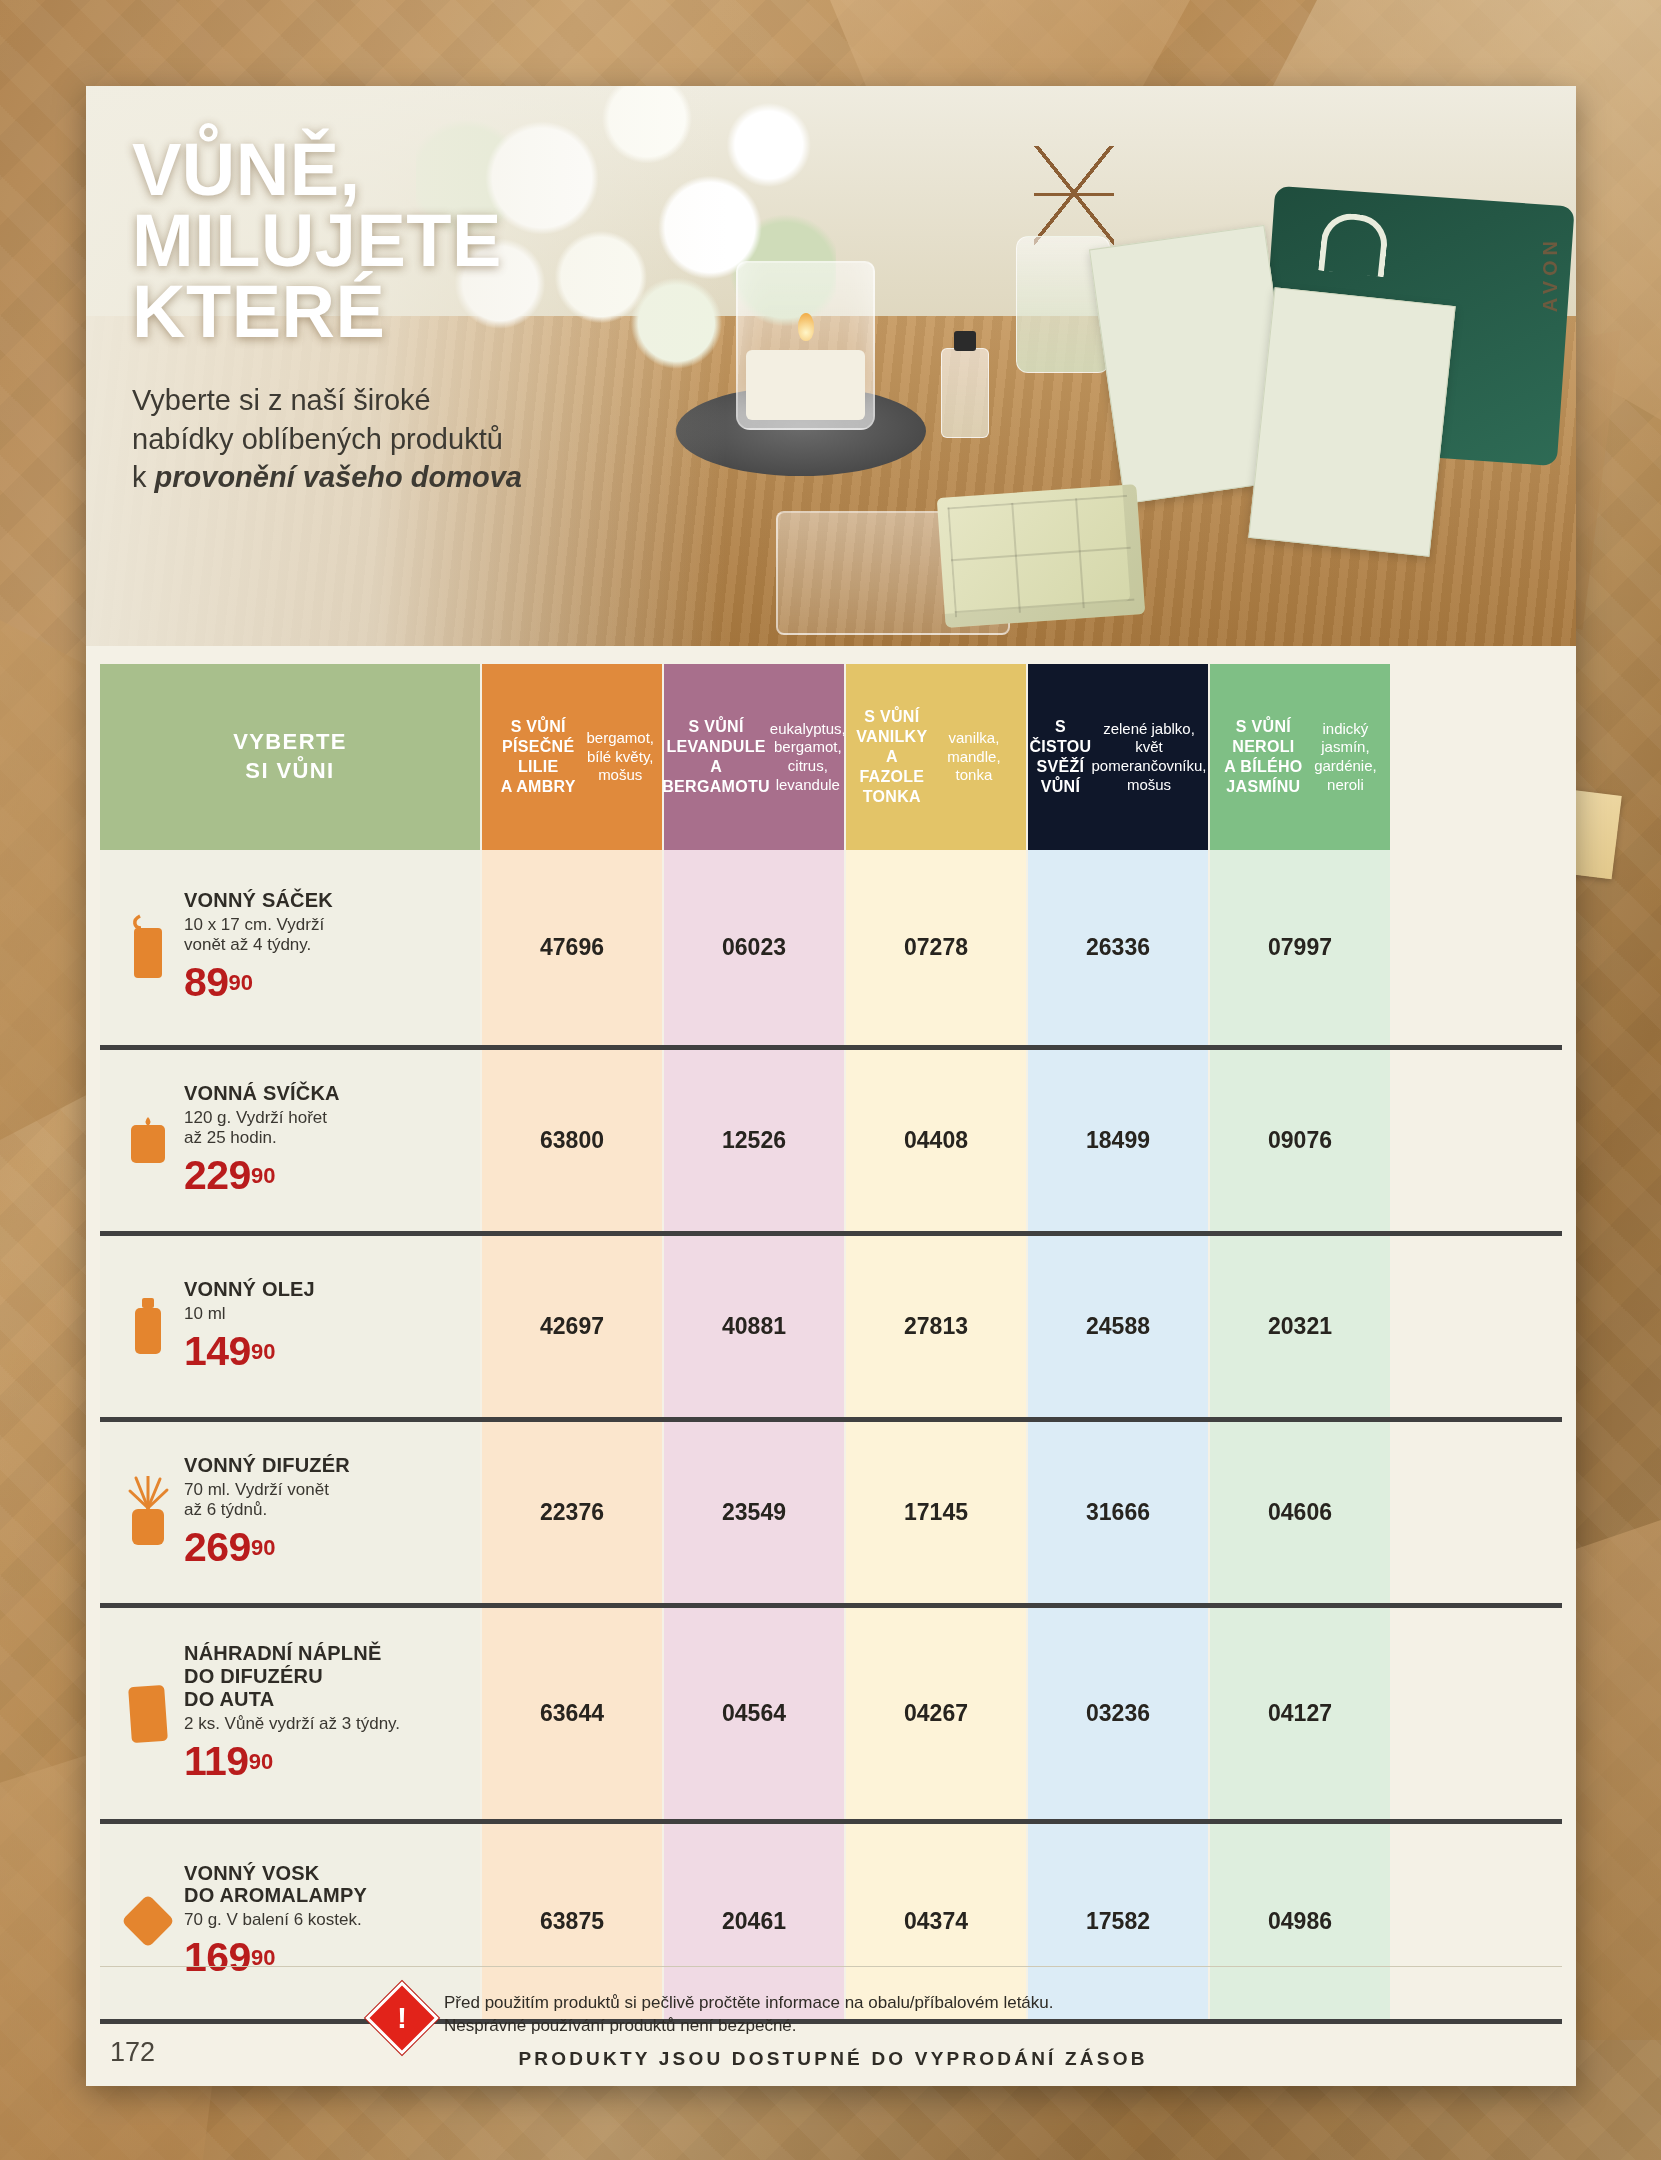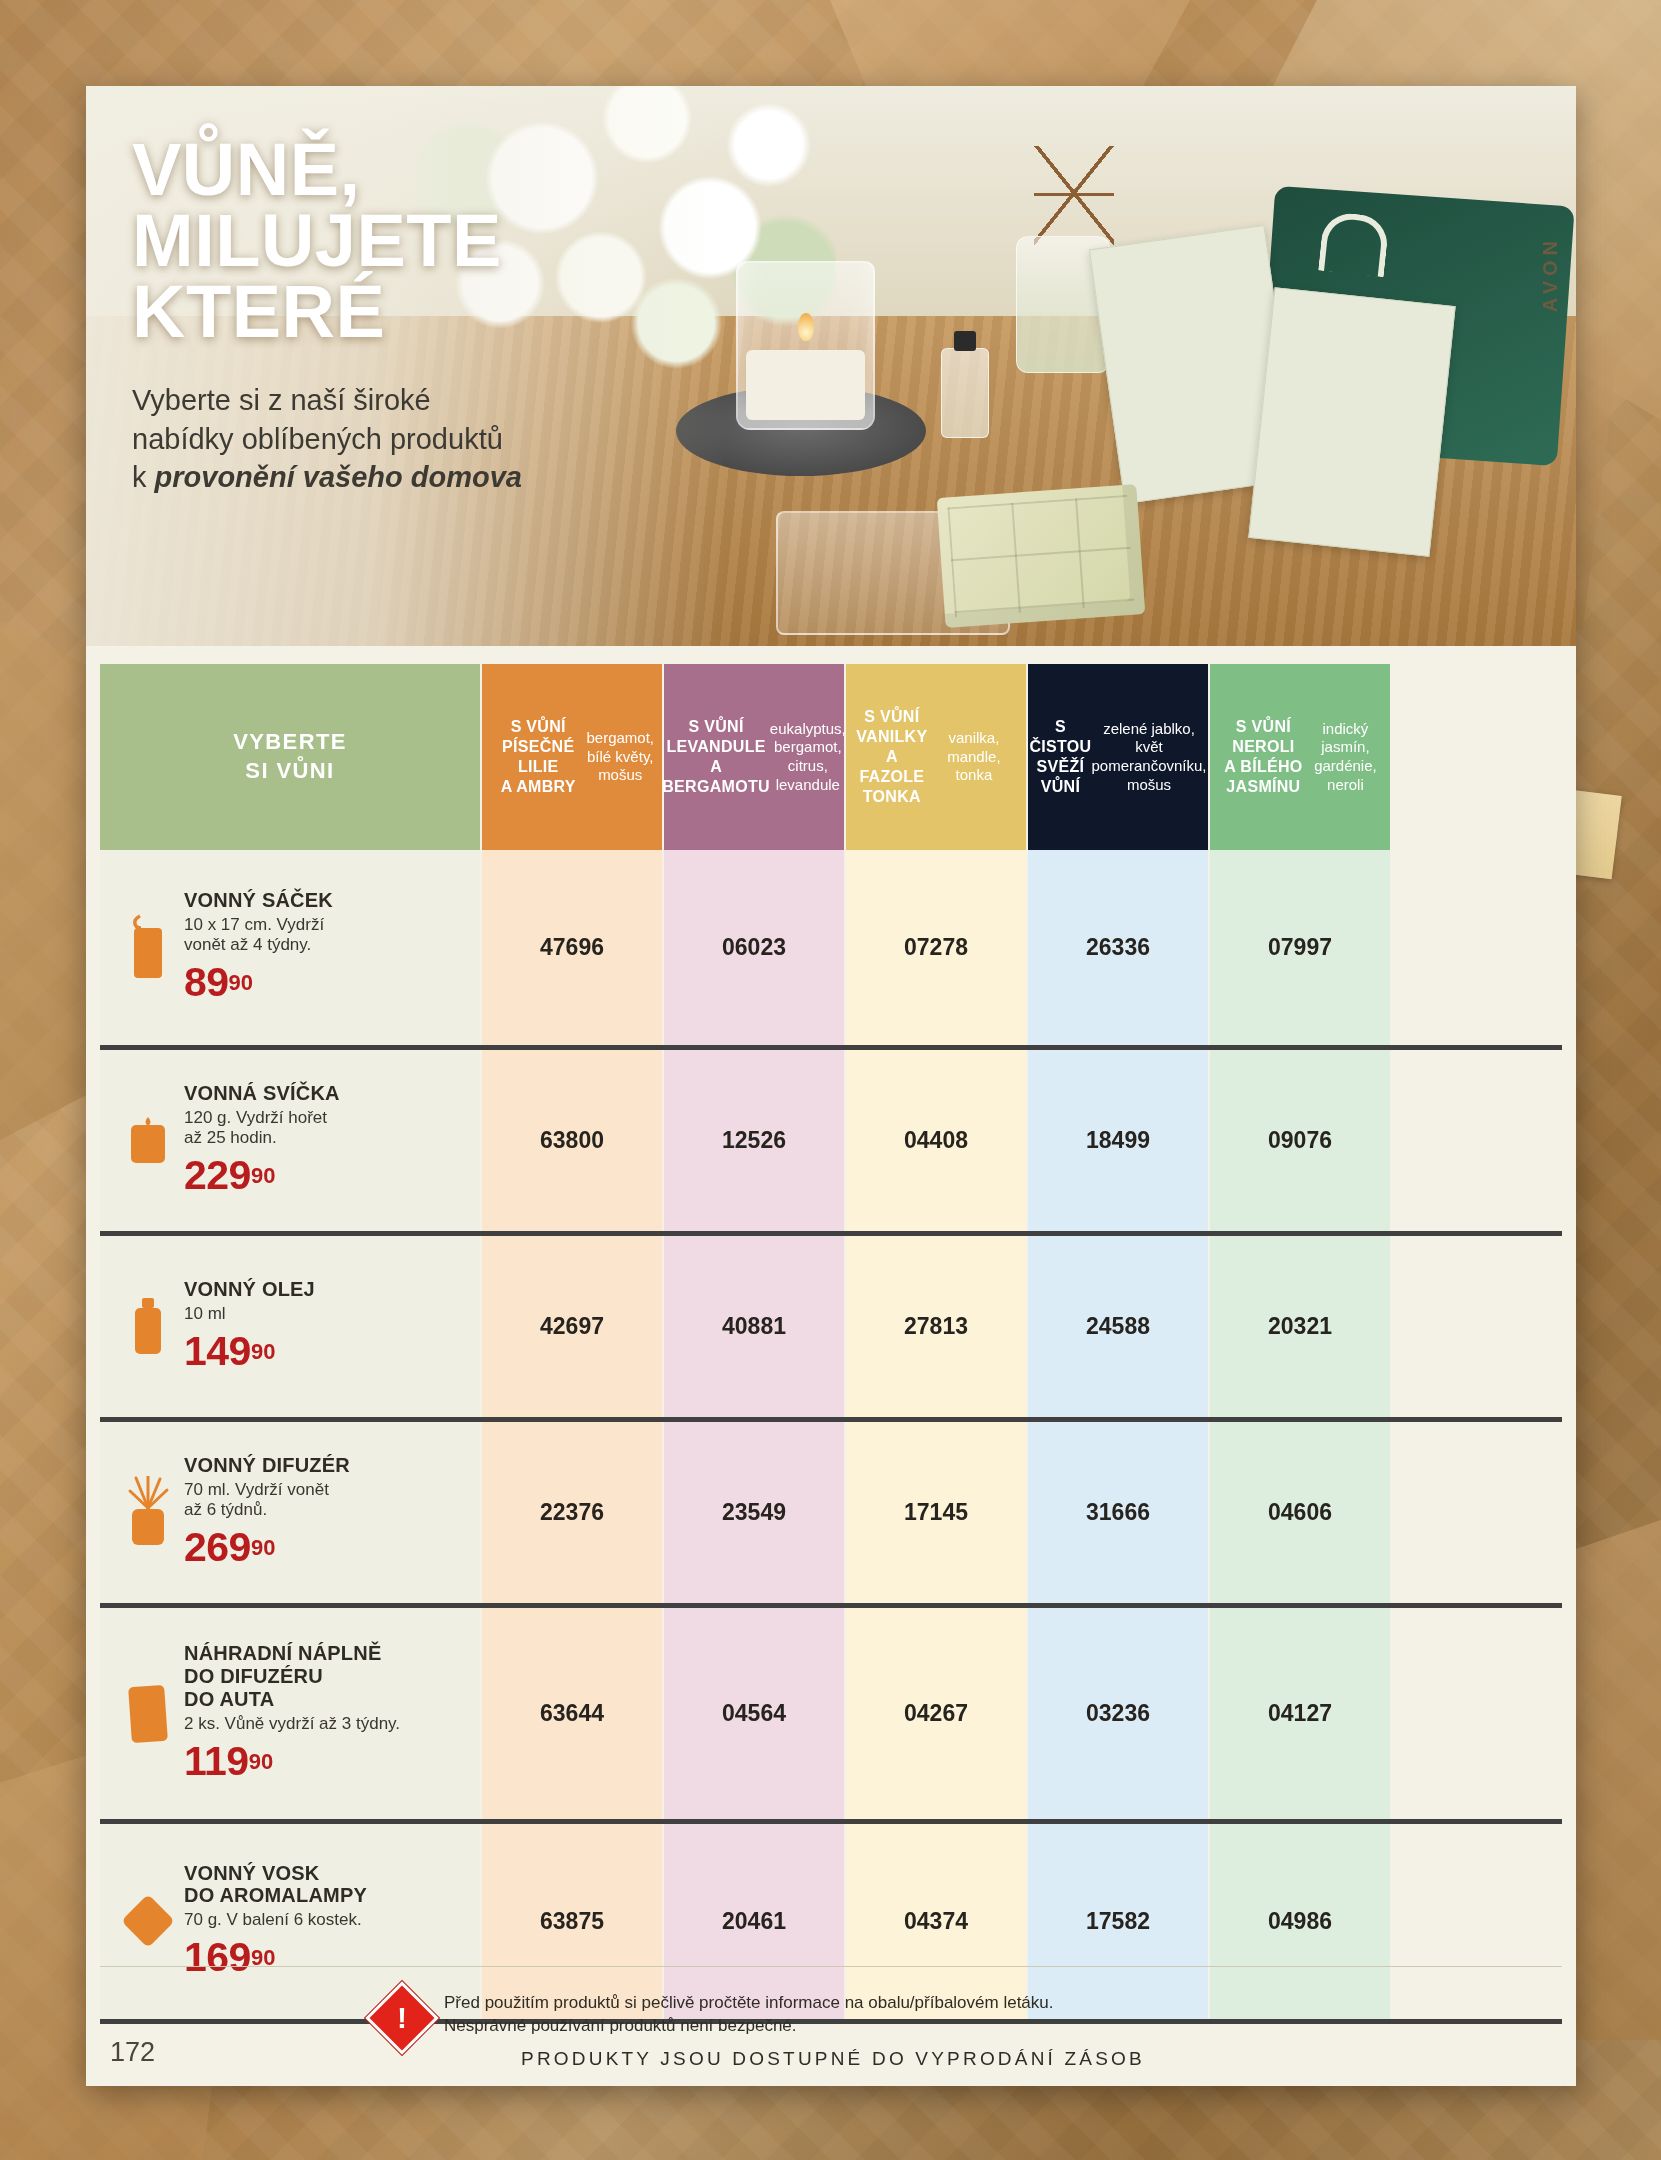--- a/index.html
+++ b/index.html
@@ -146,21 +146,21 @@
   .sep{width:2px;flex:0 0 2px;background:#f4f1e6;align-self:stretch;}
 
   
   .footer{position:absolute;left:0;right:0;bottom:0;height:120px;}
   .footline{position:absolute;left:14px;right:14px;top:0;height:1px;background:#cfc9b4;}
   .warn{position:absolute;left:290px;top:26px;display:flex;align-items:flex-start;}
   .warn-icon{width:46px;height:46px;flex:0 0 46px;transform:rotate(45deg);background:#e2231a;border:3px solid #ffffff;box-shadow:0 0 0 1px #b5180f;position:relative;}
   .warn-icon span{position:absolute;inset:0;display:flex;align-items:center;justify-content:center;transform:rotate(-45deg);color:#fff;font-weight:700;font-size:30px;}
   .warn-txt{margin-left:16px;font-size:17px;line-height:1.34;color:#2f2c26;}
   .pagenum{position:absolute;left:24px;bottom:18px;font-size:27px;color:#4a463d;}
-  .avail{position:absolute;left:4px;right:0;bottom:16px;text-align:center;font-size:19px;font-weight:400;letter-spacing:3.2px;color:#2f2c26;}
+  .avail{position:absolute;left:4px;right:0;bottom:16px;text-align:center;font-size:19px;font-weight:700;letter-spacing:3.2px;color:#2f2c26;}
   .avon-side{
     position:absolute;right:14px;top:150px;writing-mode:vertical-rl;transform:rotate(180deg);
     font-size:20px;font-weight:700;letter-spacing:5px;color:#6d5a3f;
   }
 </style>
 </head>
 <body>
 
 <div class="bg">
   <div class="shard s1"></div>

